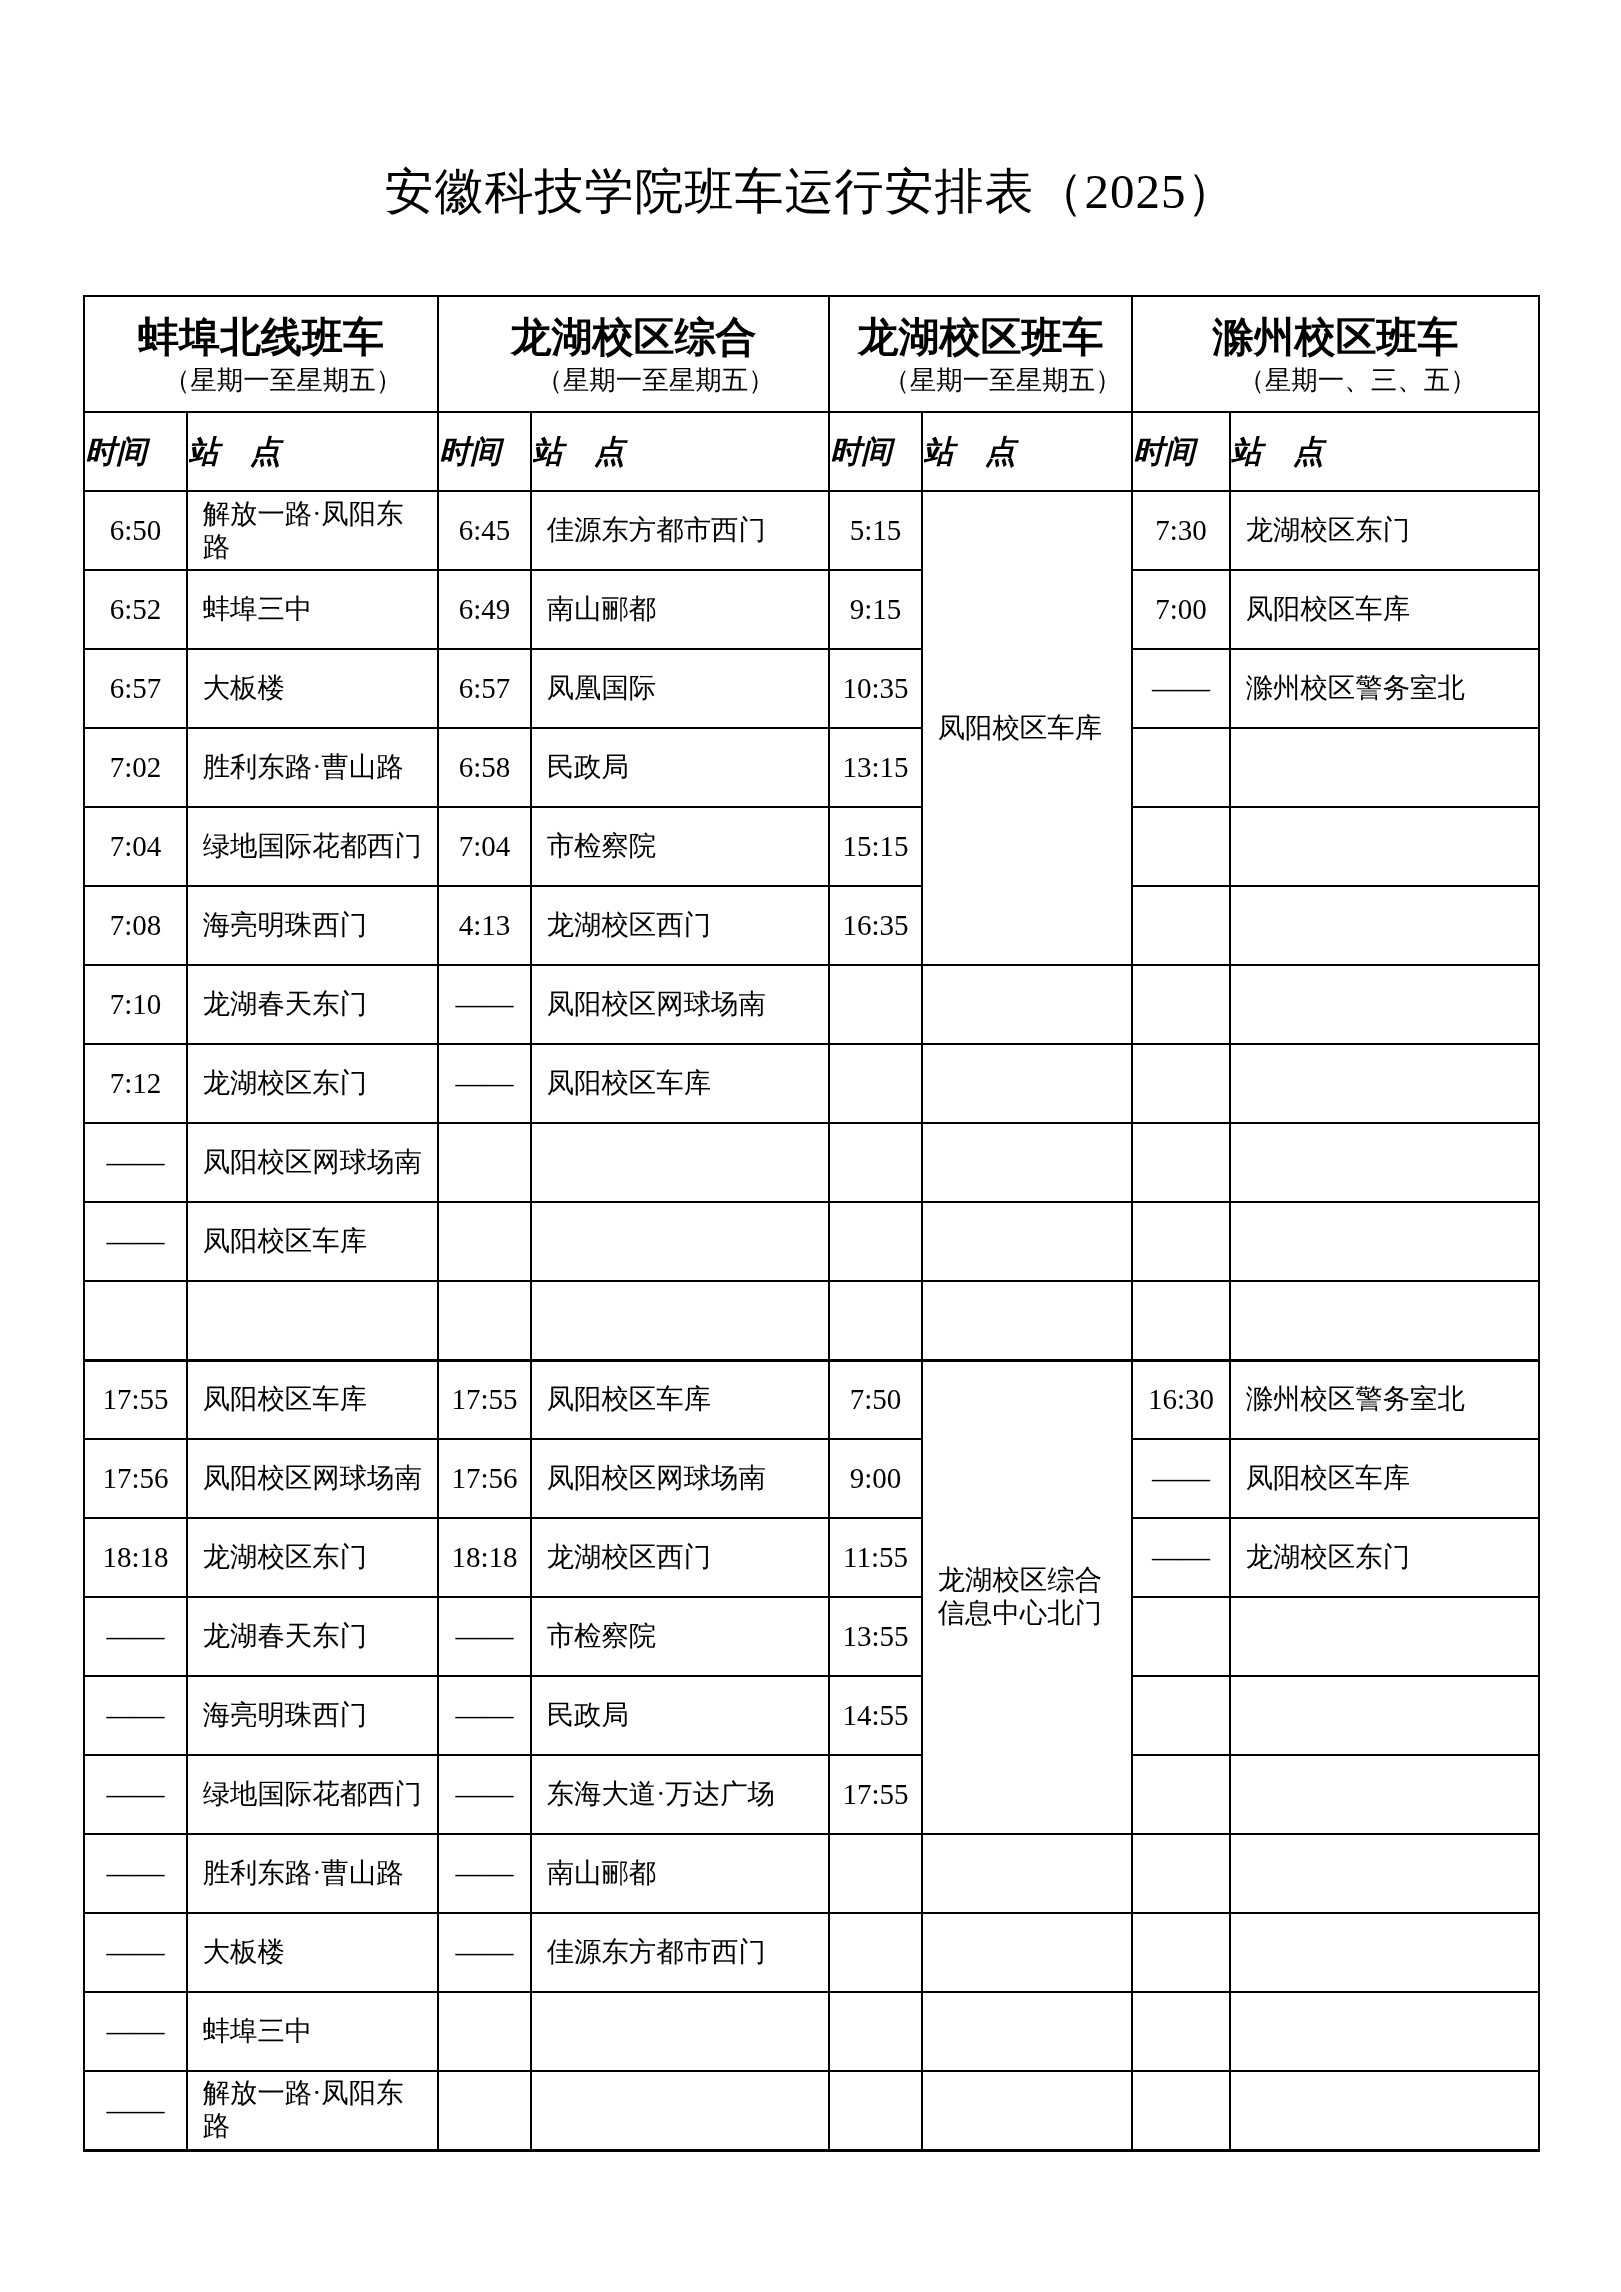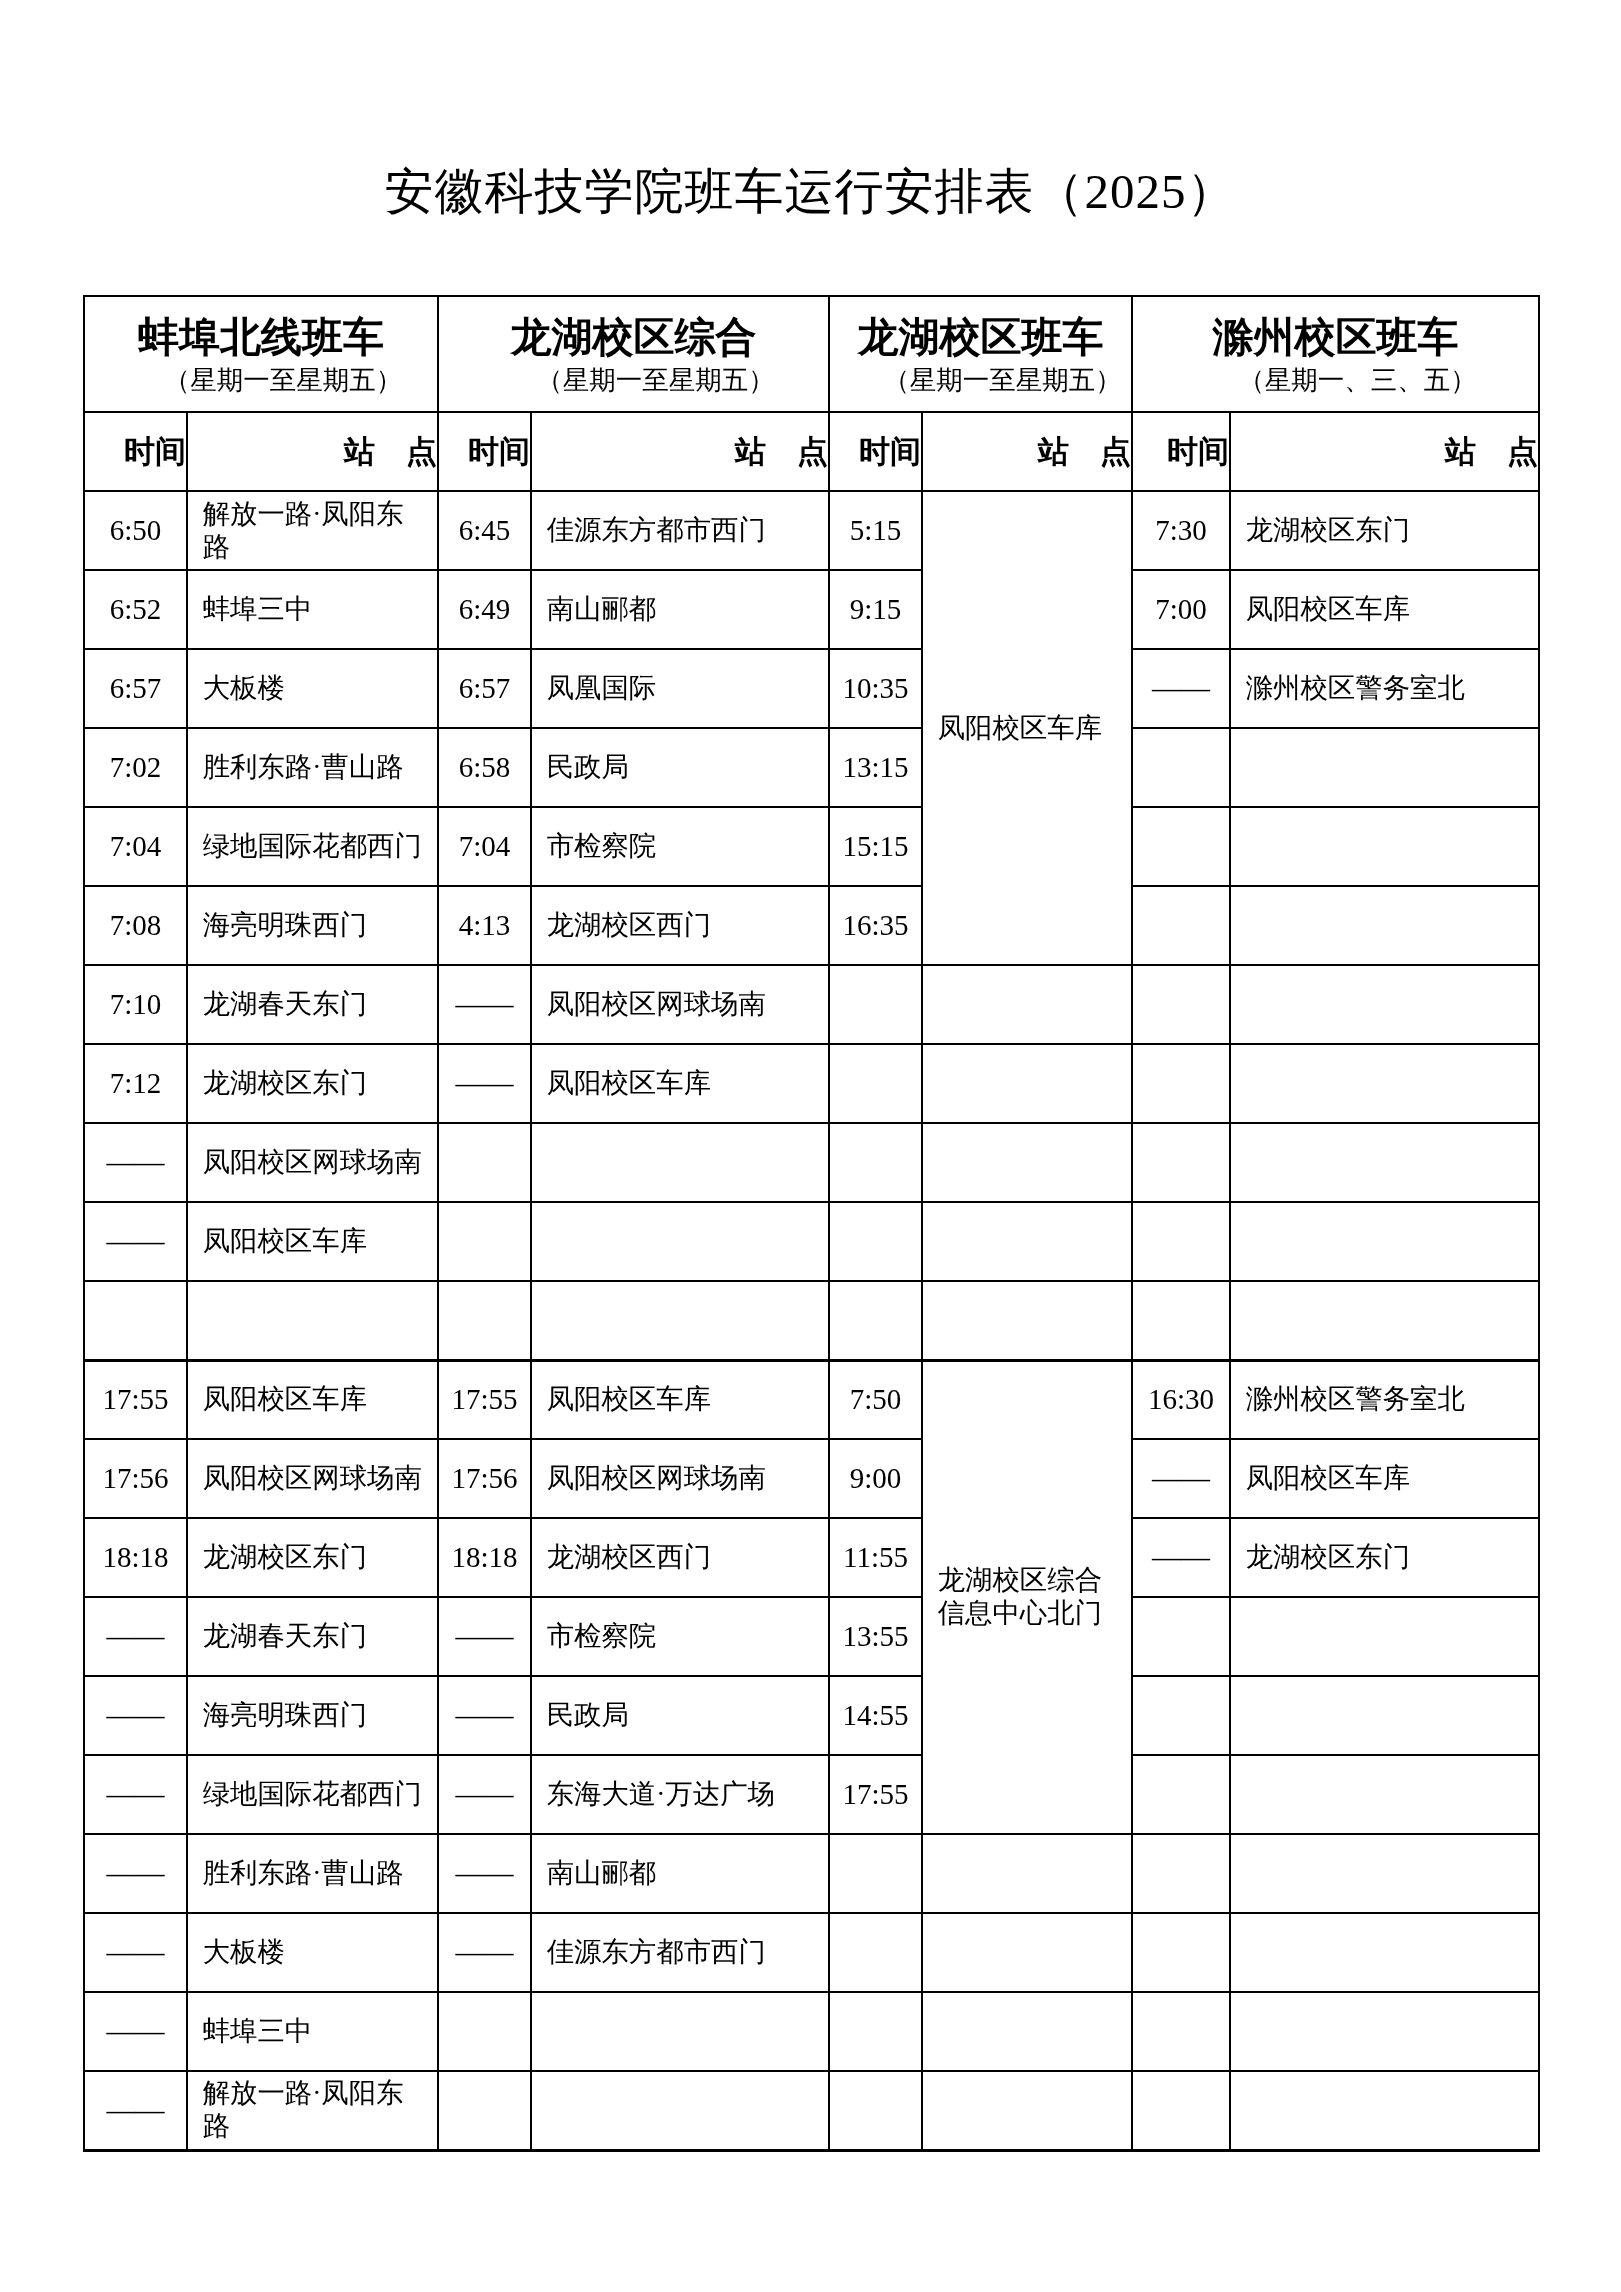--- a/index.html
+++ b/index.html
@@ -31,21 +31,21 @@
   }
   
   .sched .ge { border-right-width:2.9px;border-radius:26px; }
 
   tr.groups { height:116px; }
   th.gh { font-weight:bold; text-align:center; }
   .gname { font-size:41px; font-weight:bold; line-height:1.3; }
   .gdays { font-size:26.5px; font-weight:normal; line-height:1.2;padding-left:44px; }
 
   tr.cols { height:79px; }
-  th.colh { font-size:31px; font-weight:bold; text-align:right; }
+  th.colh { font-size:31px; font-weight:bold; text-align:left;font-style:italic; }
 
   tbody tr { height:79px; }
   td.t { text-align:center; font-size:29px; }
   td.s {
     text-align:left; padding-left:14.7px; padding-right:5.9px;
     font-size:27.4px; line-height:1.2;
     white-space:pre-line;
   }
   tr.gap > td { border-top:2.9px solid #000; border-bottom:3.9px solid #000; }
 </style>

